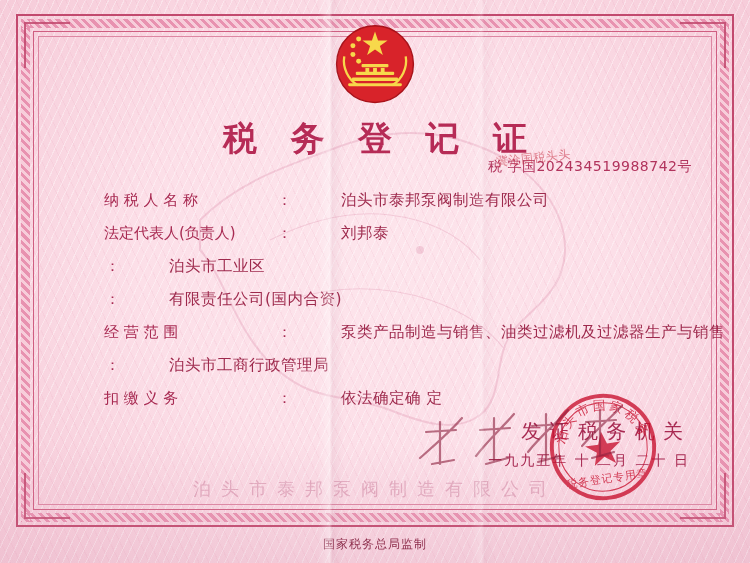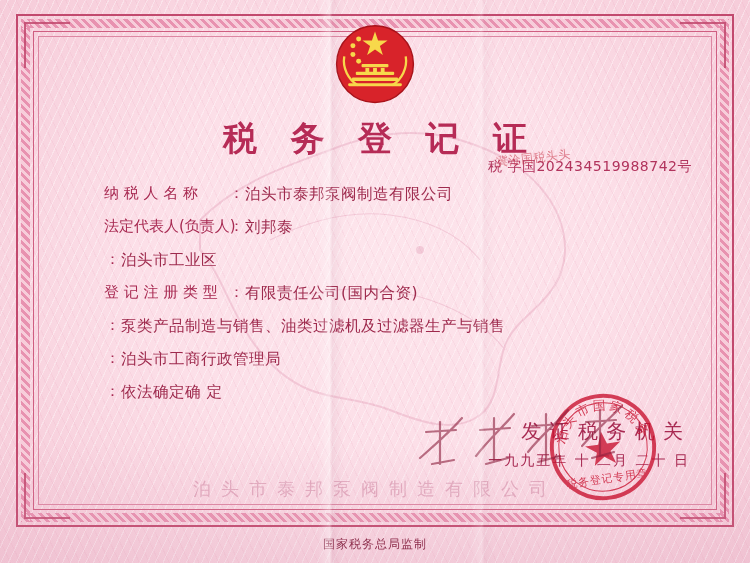--- a/index.html
+++ b/index.html
@@ -149,22 +149,23 @@
 
   .fields {
     position: absolute;
     left: 104px;
     top: 184px;
     right: 60px;
     z-index: 3;
   }
   .field-row {
     display: flex;
-    align-items: flex-start;
+    align-items: center;
     height: 33px;
+    gap: 48px;
   }
   .field-label {
     width: 124px;
     font-size: 15px;
     color: #a82a52;
     display: flex;
     justify-content: space-between;
     letter-spacing: 0;
     white-space: nowrap;
     flex: 0 0 auto;
@@ -342,33 +343,34 @@
     <div class="field-row">
       <span class="field-label tight">法定代表人(负责人)</span>
       <span class="field-colon">：</span>
       <span class="field-value">刘邦泰</span>
     </div>
     <div class="field-row">
       <span class="field-colon">：</span>
       <span class="field-value">泊头市工业区</span>
     </div>
     <div class="field-row">
-      <span class="field-label tight">登 记 注 册 类 型</span>
       <span class="field-colon">：</span>
       <span class="field-value">有限责任公司(国内合资)</span>
     </div>
     <div class="field-row">
+      <span class="field-label tight">经 营 范 围</span>
       <span class="field-colon">：</span>
       <span class="field-value">泵类产品制造与销售、油类过滤机及过滤器生产与销售</span>
     </div>
     <div class="field-row">
       <span class="field-colon">：</span>
       <span class="field-value">泊头市工商行政管理局</span>
     </div>
     <div class="field-row">
+      <span class="field-label tight">扣 缴 义 务</span>
       <span class="field-colon">：</span>
       <span class="field-value">依法确定确  定</span>
     </div>
   </div>
 
   <div class="issuer-block">发 证 税 务 机 关</div>
   <div class="date-line">一九九五年 十 二月 二十 日</div>
 
   <svg class="seal" viewBox="0 0 120 120">
     <circle cx="60" cy="60" r="52" fill="none" stroke="#c8102e" stroke-width="4"></circle>

